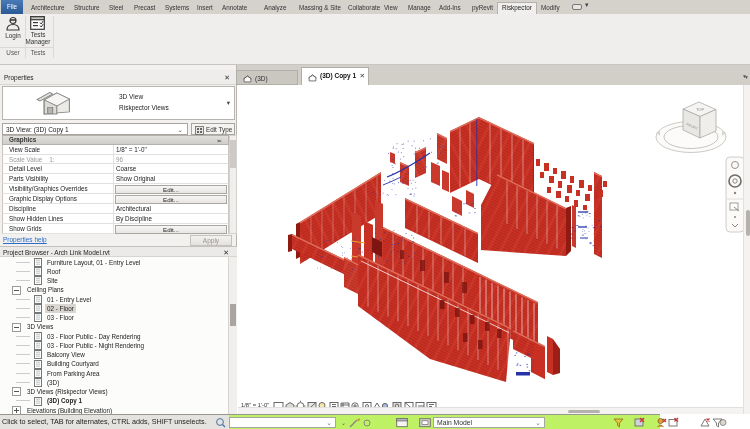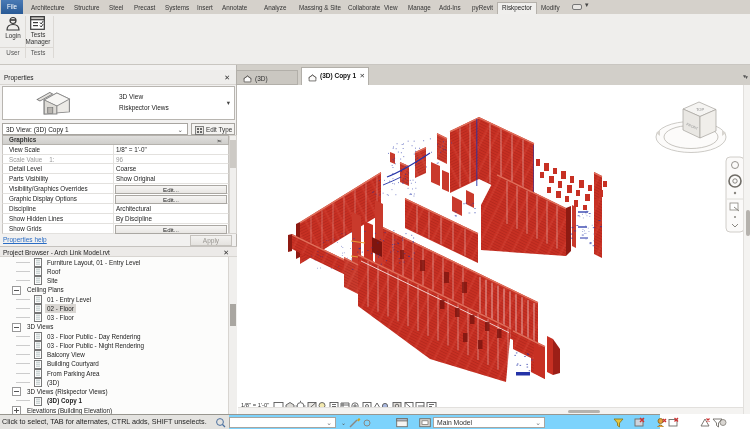--- a/index.html
+++ b/index.html
@@ -38,21 +38,21 @@
 #viewtabs { position:absolute; left:237px; top:65px; width:513px; height:20px; background:#d2cfc9; }
 .vtab { position:absolute; top:5px; height:15px; font-size:6.5px; line-height:15px; }
 #canvas-wrap { position:absolute; left:238px; top:85px; width:512px; height:344px; background:#fff; }
 
 #vcb { position:absolute; left:238px; top:399px; width:505px; height:14px; background:#fff; font-size:5.8px; color:#333; }
 #hscroll { position:absolute; left:238px; top:407px; width:505px; height:7px; background:#f4f3f1; border-top:1px solid #e2e0dd; }
 #hthumb { position:absolute; left:330px; top:2px; width:32px; height:3px; background:#b5b2ad; border-radius:2px; }
 #vscroll { position:absolute; left:743px; top:85px; width:7px; height:329px; background:#f4f3f1; border-left:1px solid #e2e0dd; }
 #vthumb { position:absolute; left:1.5px; top:125px; width:4px; height:26px; background:#b5b2ad; border-radius:2px; }
 
-#status { position:absolute; left:0; top:414px; width:660px; height:15px; background:#7dd3fc; border-top:1px solid #98968f; font-size:7px; color:#222; }
+#status { position:absolute; left:0; top:414px; width:660px; height:15px; background:#bef264; border-top:1px solid #98968f; font-size:7px; color:#222; }
 #status-left { position:absolute; left:0; top:0; width:229px; height:15px; background:#e4e3e0; line-height:14px; padding-left:2px; white-space:nowrap; font-size:7.2px; }
 .scombo { position:absolute; top:2px; height:11px; background:#fff; border:1px solid #a8a5a0; font-size:6.8px; line-height:10px; padding-left:3px; color:#333; }
 </style></head>
 <body>
 <div id="app">
 
 <div id="tabbar">
       <div class="filetab">File</div>
       <div class="rtab" style="left:31px">Architecture</div>
       <div class="rtab" style="left:74px">Structure</div>

